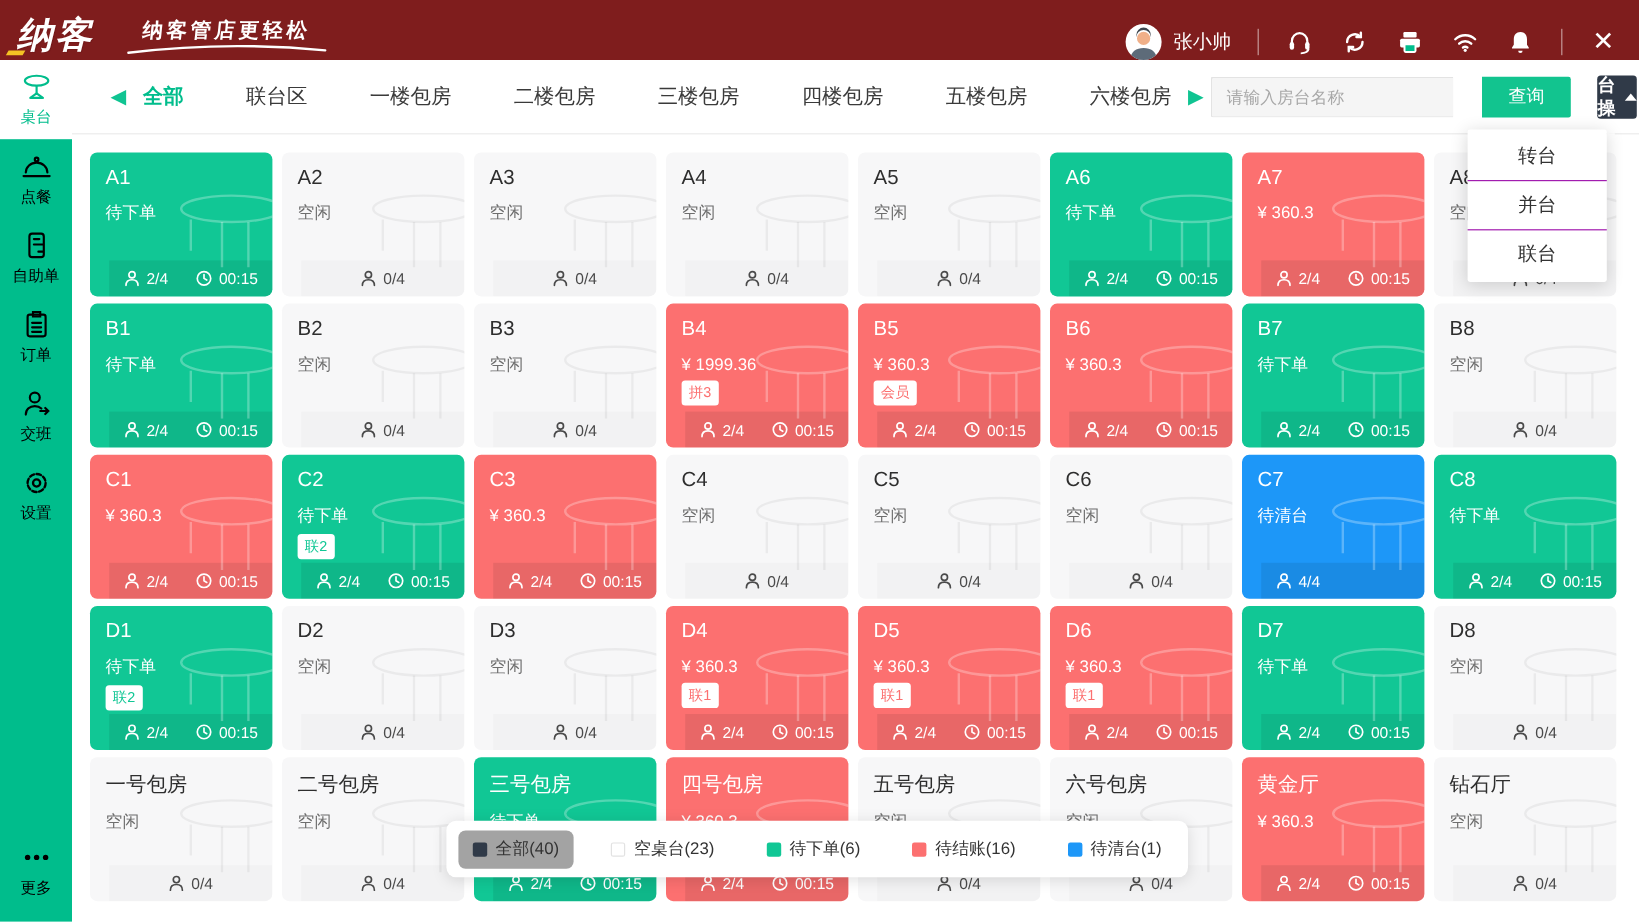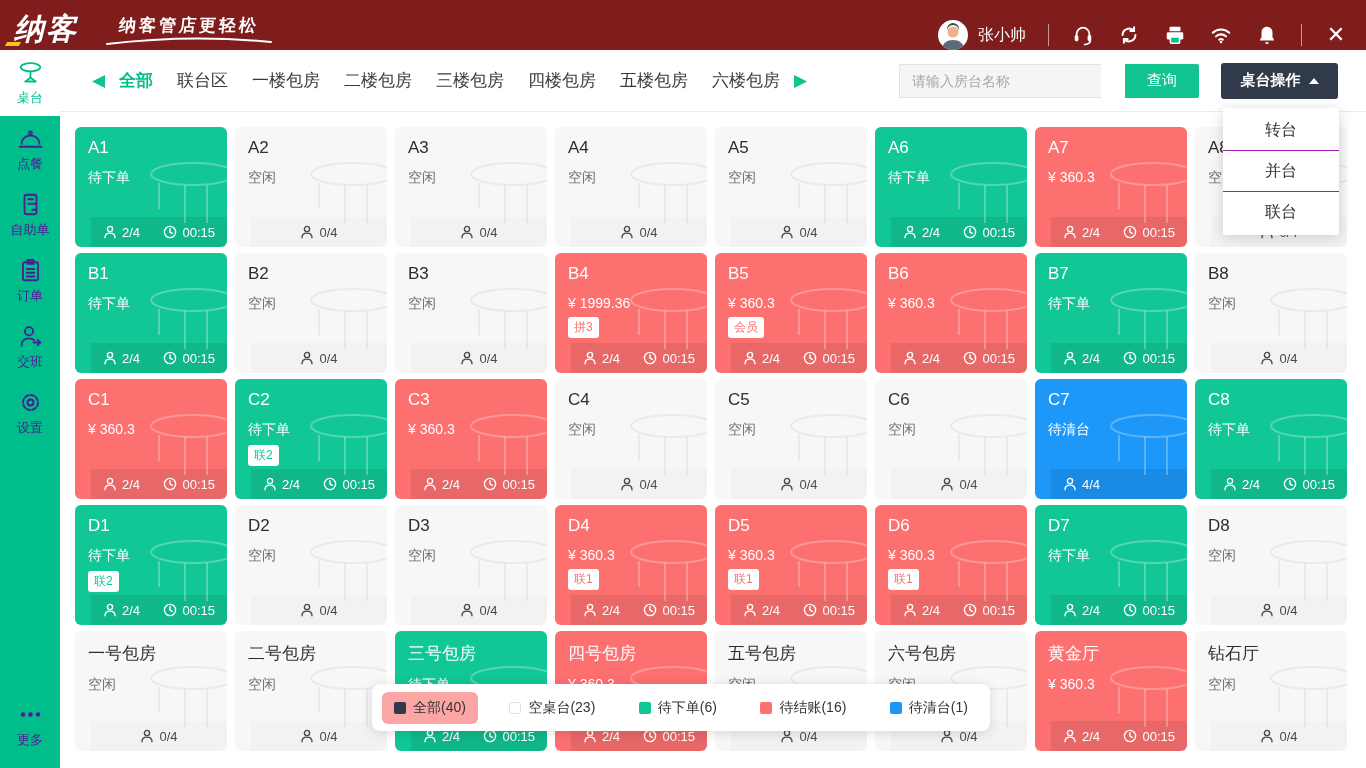--- a/index.html
+++ b/index.html
@@ -22,32 +22,32 @@
   .user-name { font-size:16px; margin-left:-12px; }
   .tb-divider { width:1px; height:22px; background:rgba(255,255,255,0.55); }
   .tb-icon { width:24px; height:24px; display:flex; align-items:center; justify-content:center; cursor:pointer; }
   .tb-icon svg { width:22px; height:22px; }
   .close-x { font-size:22px; line-height:1; font-weight:400; }
 
   
   .sidebar { position:absolute; left:0; top:50px; width:60px; height:718px;
     background:#00BD8C; display:flex; flex-direction:column; z-index:70; }
   .sb-item { width:60px; height:66px; display:flex; flex-direction:column; align-items:center;
-    justify-content:center; gap:3px; color:#4c1d95; cursor:pointer; }
+    justify-content:center; gap:3px; color:#000000; cursor:pointer; }
   .sb-item svg { width:27px; height:27px; }
   .sb-label { font-size:13px; }
   .sb-item.active { background:#fff; color:#00BD8C; }
   .sb-more { margin-top:auto; margin-bottom:10px; }
 
   
   .main { position:absolute; left:60px; top:50px; width:1306px; height:718px; background:#fff; }
   .toolbar { height:62px; display:flex; align-items:center; padding:0 28px 0 26px;
     border-bottom:1px solid #ECECEC; }
   .tab-arrow { color:#10C492; font-size:17px; cursor:pointer; padding:0 6px; }
-  .tab-list { display:flex; align-items:flex-start; gap:24px; margin:0 8px; }
+  .tab-list { display:flex; align-items:flex-start; gap:52px; margin:0 8px; }
   .tab { font-size:17px; color:#3A3A3A; cursor:pointer; white-space:nowrap; }
   .tab.active { color:#00BD8C; font-weight:bold; }
   .search-group { margin-left:auto; display:flex; align-items:center; }
   .search-input { width:202px; height:34px; background:#F5F5F5; border:1px solid #E3E3E3;
     border-right:none; border-radius:2px 0 0 2px; padding:0 12px; font-size:14px; color:#333;
     font-family:inherit; outline:none; }
   .search-input::placeholder { color:#A8A8A8; }
   .search-btn { width:74px; height:34px; background:#12C48F; color:#fff; border:none;
     border-radius:0 2px 2px 0; font-size:15px; cursor:pointer; font-family:inherit;margin-left:24px; }
   .ops-btn { margin-left:22px; width:117px; height:36px; background:#303A48; color:#fff;
@@ -88,21 +88,21 @@
   .table-art { position:absolute; right:-12px; bottom:24px; width:92px; height:62px;
     stroke:rgba(255,255,255,0.28); fill:none; stroke-width:2; z-index:1; }
   .card--empty .table-art { stroke:rgba(0,0,0,0.05); }
 
   
   .legend { position:absolute; left:312px; top:634px; width:618px; height:47px; background:#fff;
     border-radius:8px; box-shadow:0 2px 12px rgba(0,0,0,0.13); display:flex; align-items:center;
     justify-content:space-between; padding:0 10px; z-index:60; }
   .legend-item { display:flex; align-items:center; gap:7px; font-size:14px; color:#333;
     cursor:pointer; padding:7px 12px; border-radius:6px; }
-  .legend-item.active { background:#fca5a5;text-align:center; }
+  .legend-item.active { background:#a3a3a3;text-align:center; }
   .swatch { width:12px; height:12px; border-radius:2px; }
   .swatch.bordered { border:1px solid #E2E2E2; }
 
   svg { display:block; }
 </style>
 </head>
 <body>
 
 <div class="topbar">
   <div class="logo-wrap">

